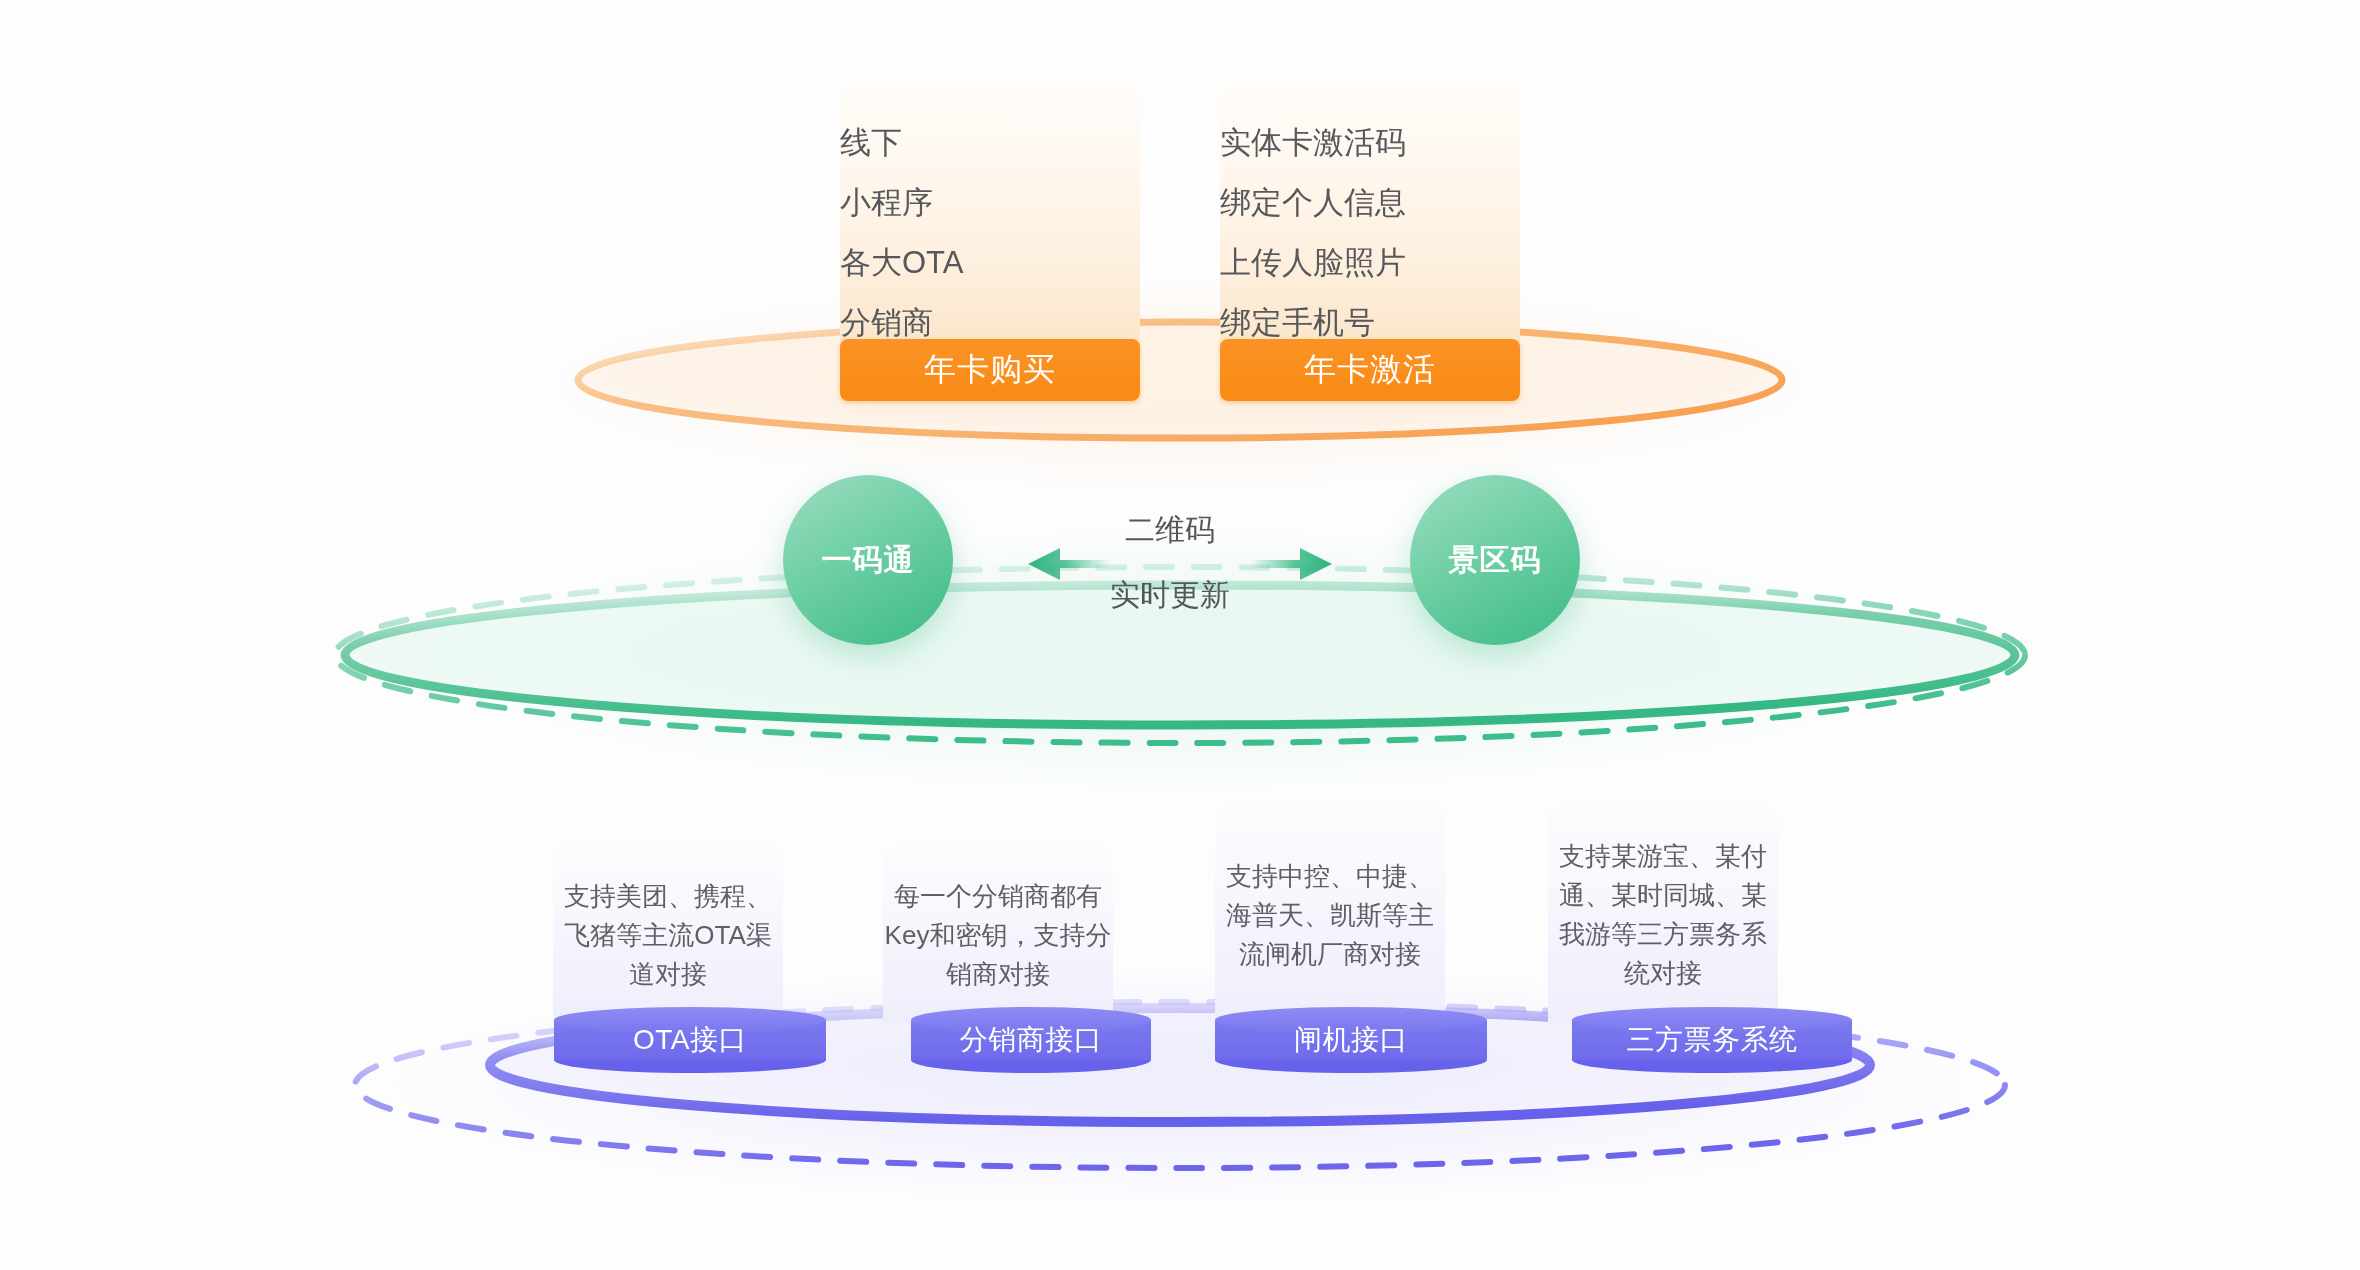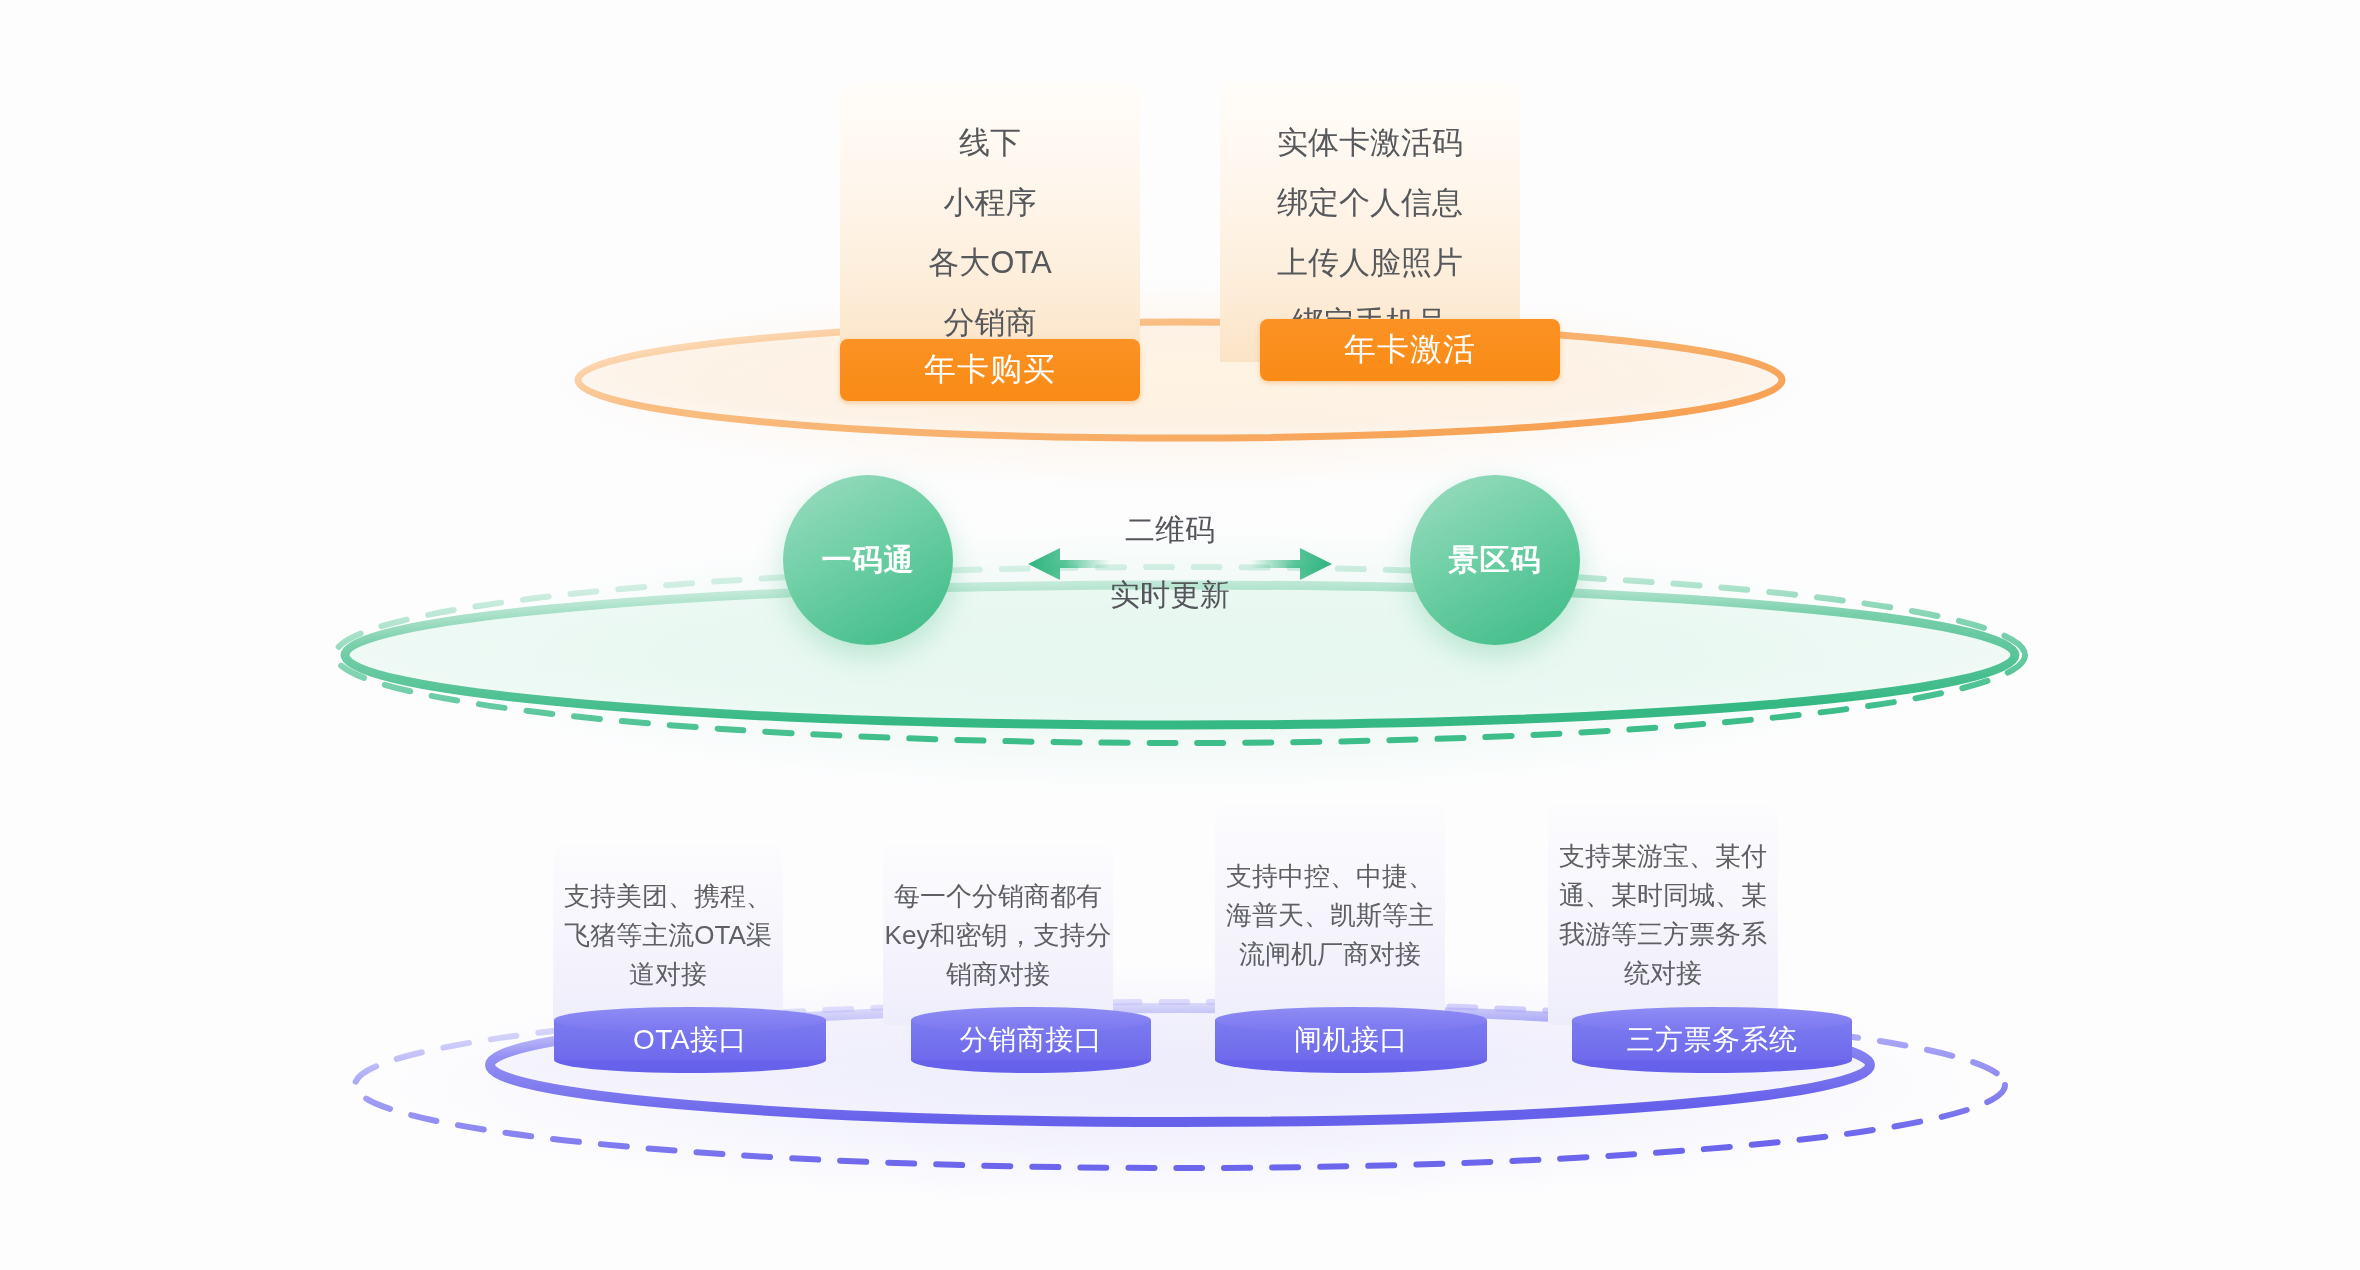--- a/index.html
+++ b/index.html
@@ -17,21 +17,21 @@
   .panel{
     position:absolute;
     box-sizing:border-box;
     display:flex;flex-direction:column;
     align-items:center;justify-content:flex-start;
     border-radius:10px 10px 0 0;
   }
   .panel .lines{
     width:100%;
     display:flex;flex-direction:column;
-    align-items:center;justify-content:center;
+    align-items:flex-start;justify-content:center;
     flex:1;
   }
   .panel .ln{
     color:#56585c;
     white-space:nowrap;
   }
 
   
   .panel-top{
     width:300px;height:280px;
@@ -204,21 +204,21 @@
   <div class="btn-orange" style="left:840px;top:339px;">年卡购买</div>
 
   <div class="panel panel-top" style="left:1220px;top:82px;">
     <div class="lines">
       <div class="ln">实体卡激活码</div>
       <div class="ln">绑定个人信息</div>
       <div class="ln">上传人脸照片</div>
       <div class="ln">绑定手机号</div>
     </div>
   </div>
-  <div class="btn-orange" style="left:1220px;top:319px;margin-left:40px;">年卡激活</div>
+  <div class="btn-orange" style="left:1220px;top:339px;">年卡激活</div>
 
   <div class="gcircle" style="left:783px;top:475px;">一码通</div>
   <div class="gcircle" style="left:1410px;top:475px;">景区码</div>
 
   <div class="mid-label" style="left:1060px;top:510px;width:220px;">二维码</div>
   <div class="mid-label" style="left:1060px;top:575px;width:220px;">实时更新</div>
 
   <div class="panel panel-bot" style="left:553px;top:845px;">
     <div class="lines">
       <div class="ln">支持美团、携程、飞猪等主流OTA渠道对接</div>

